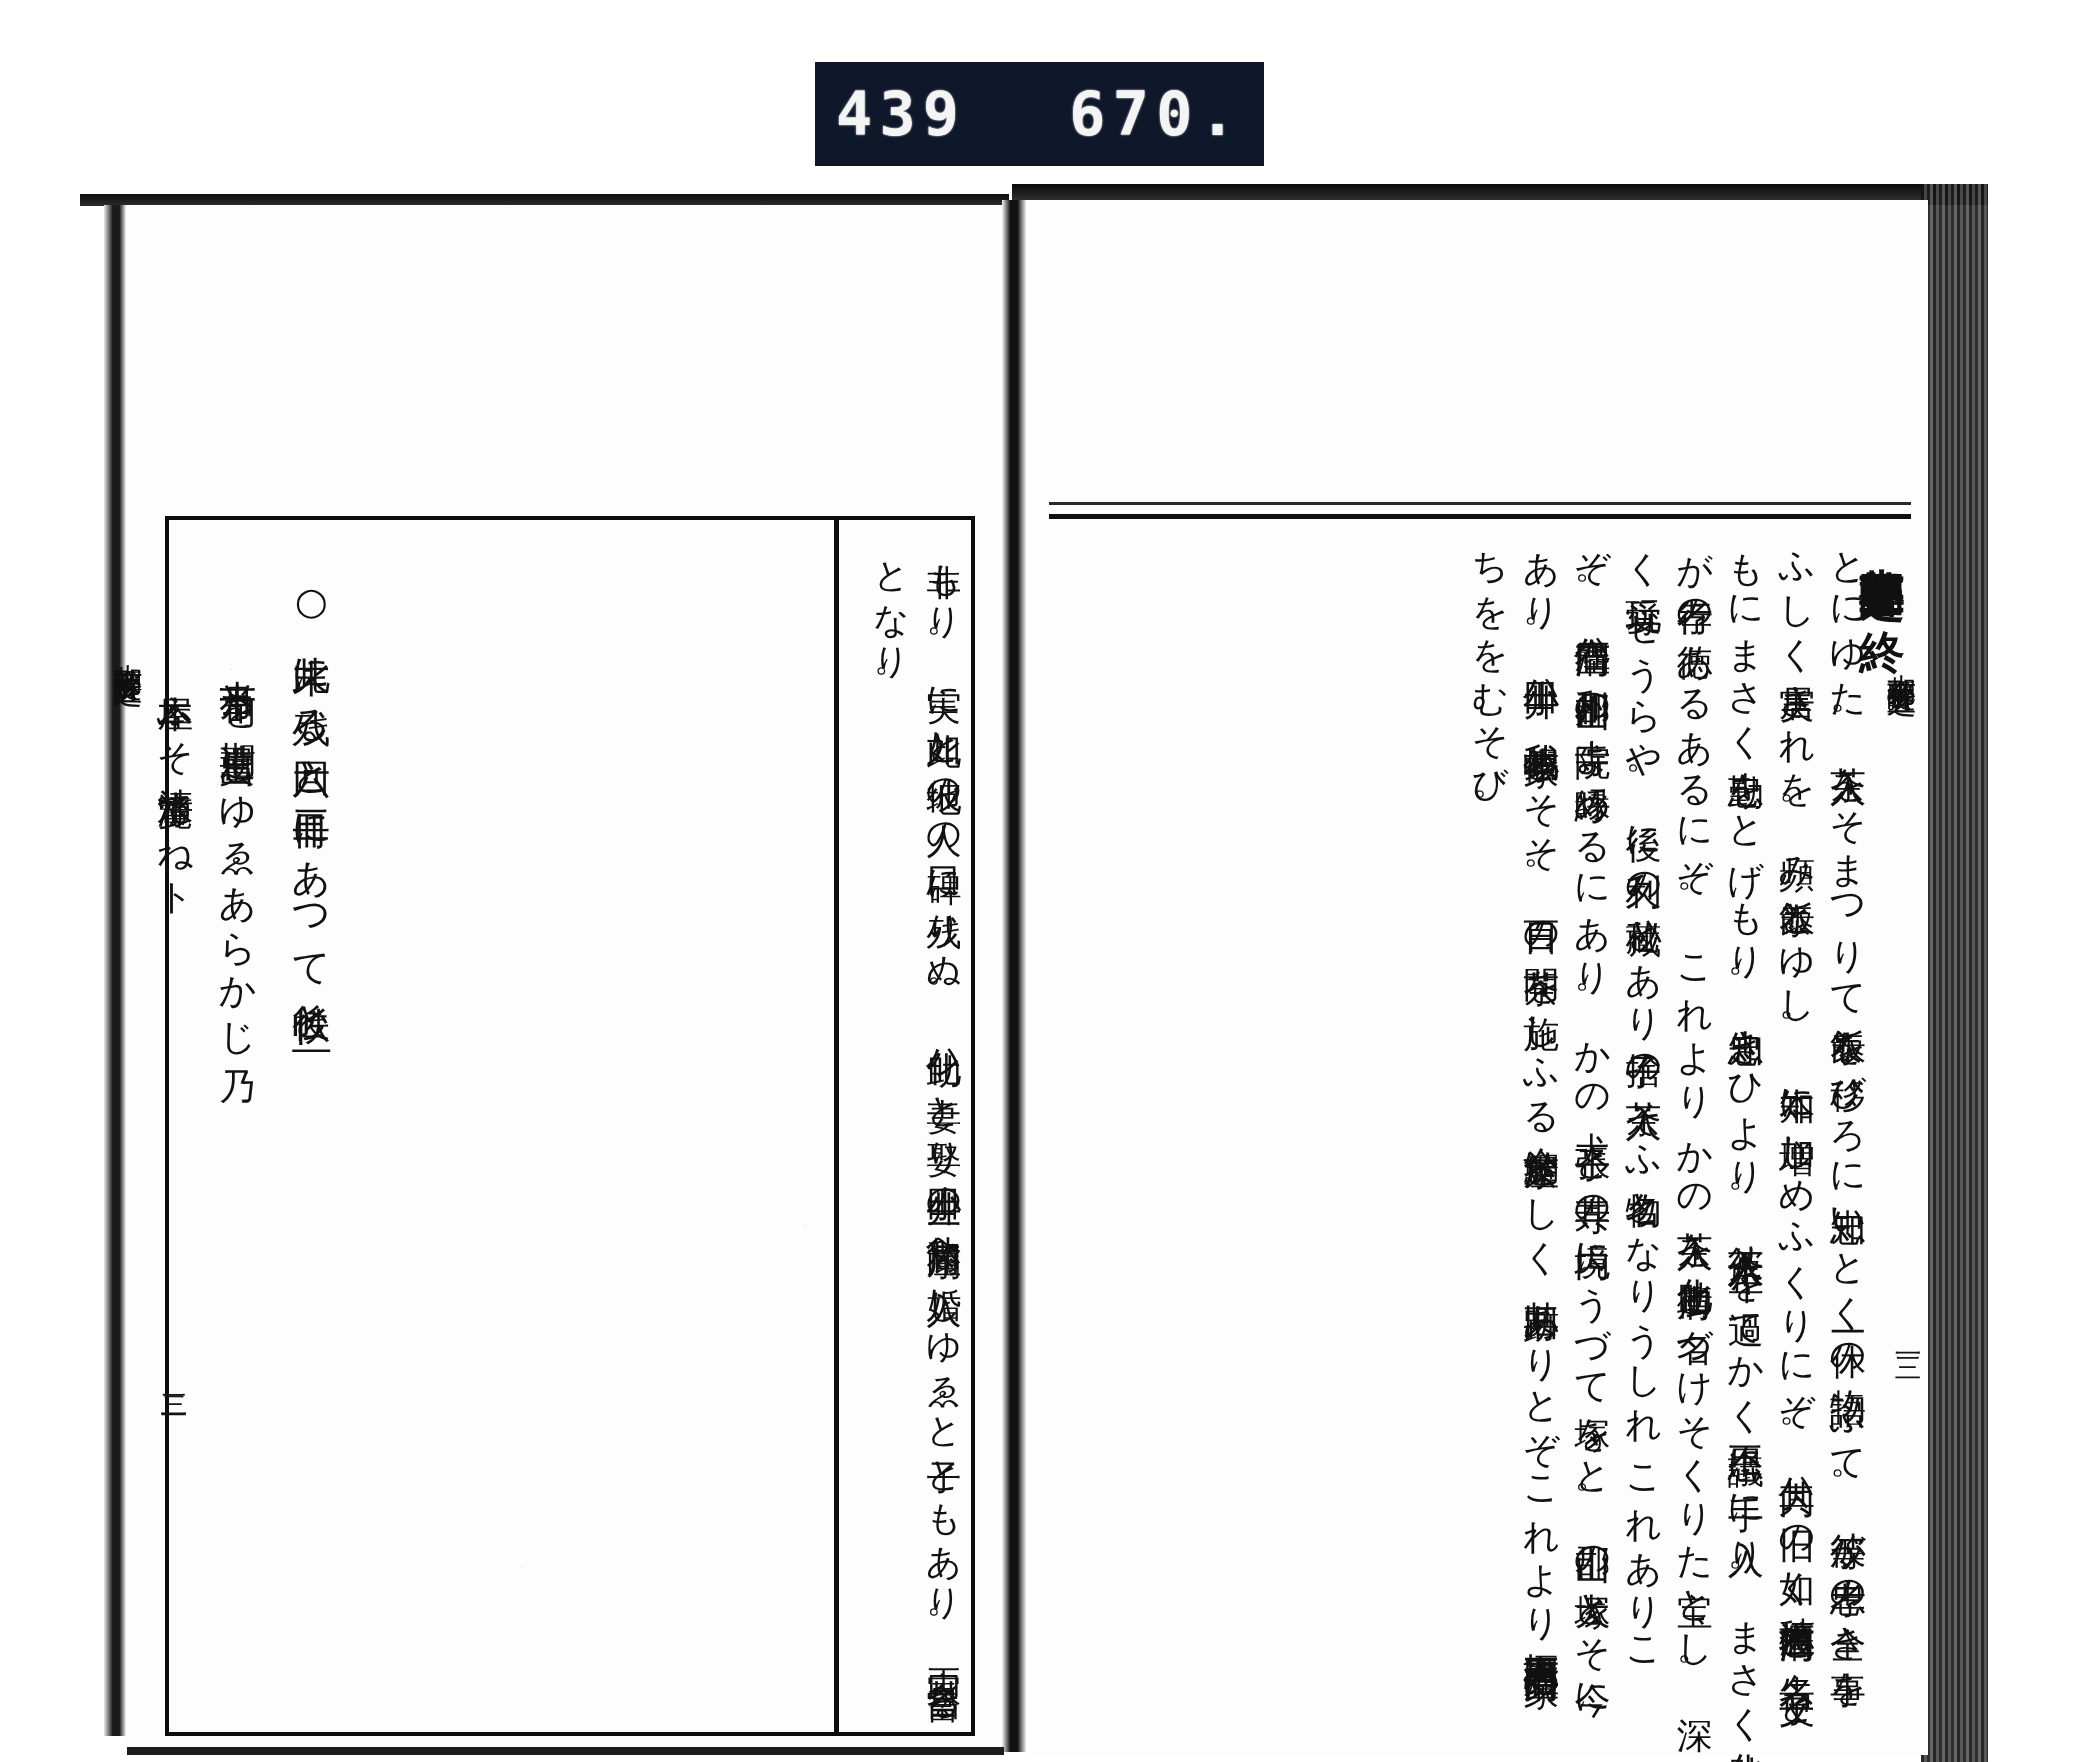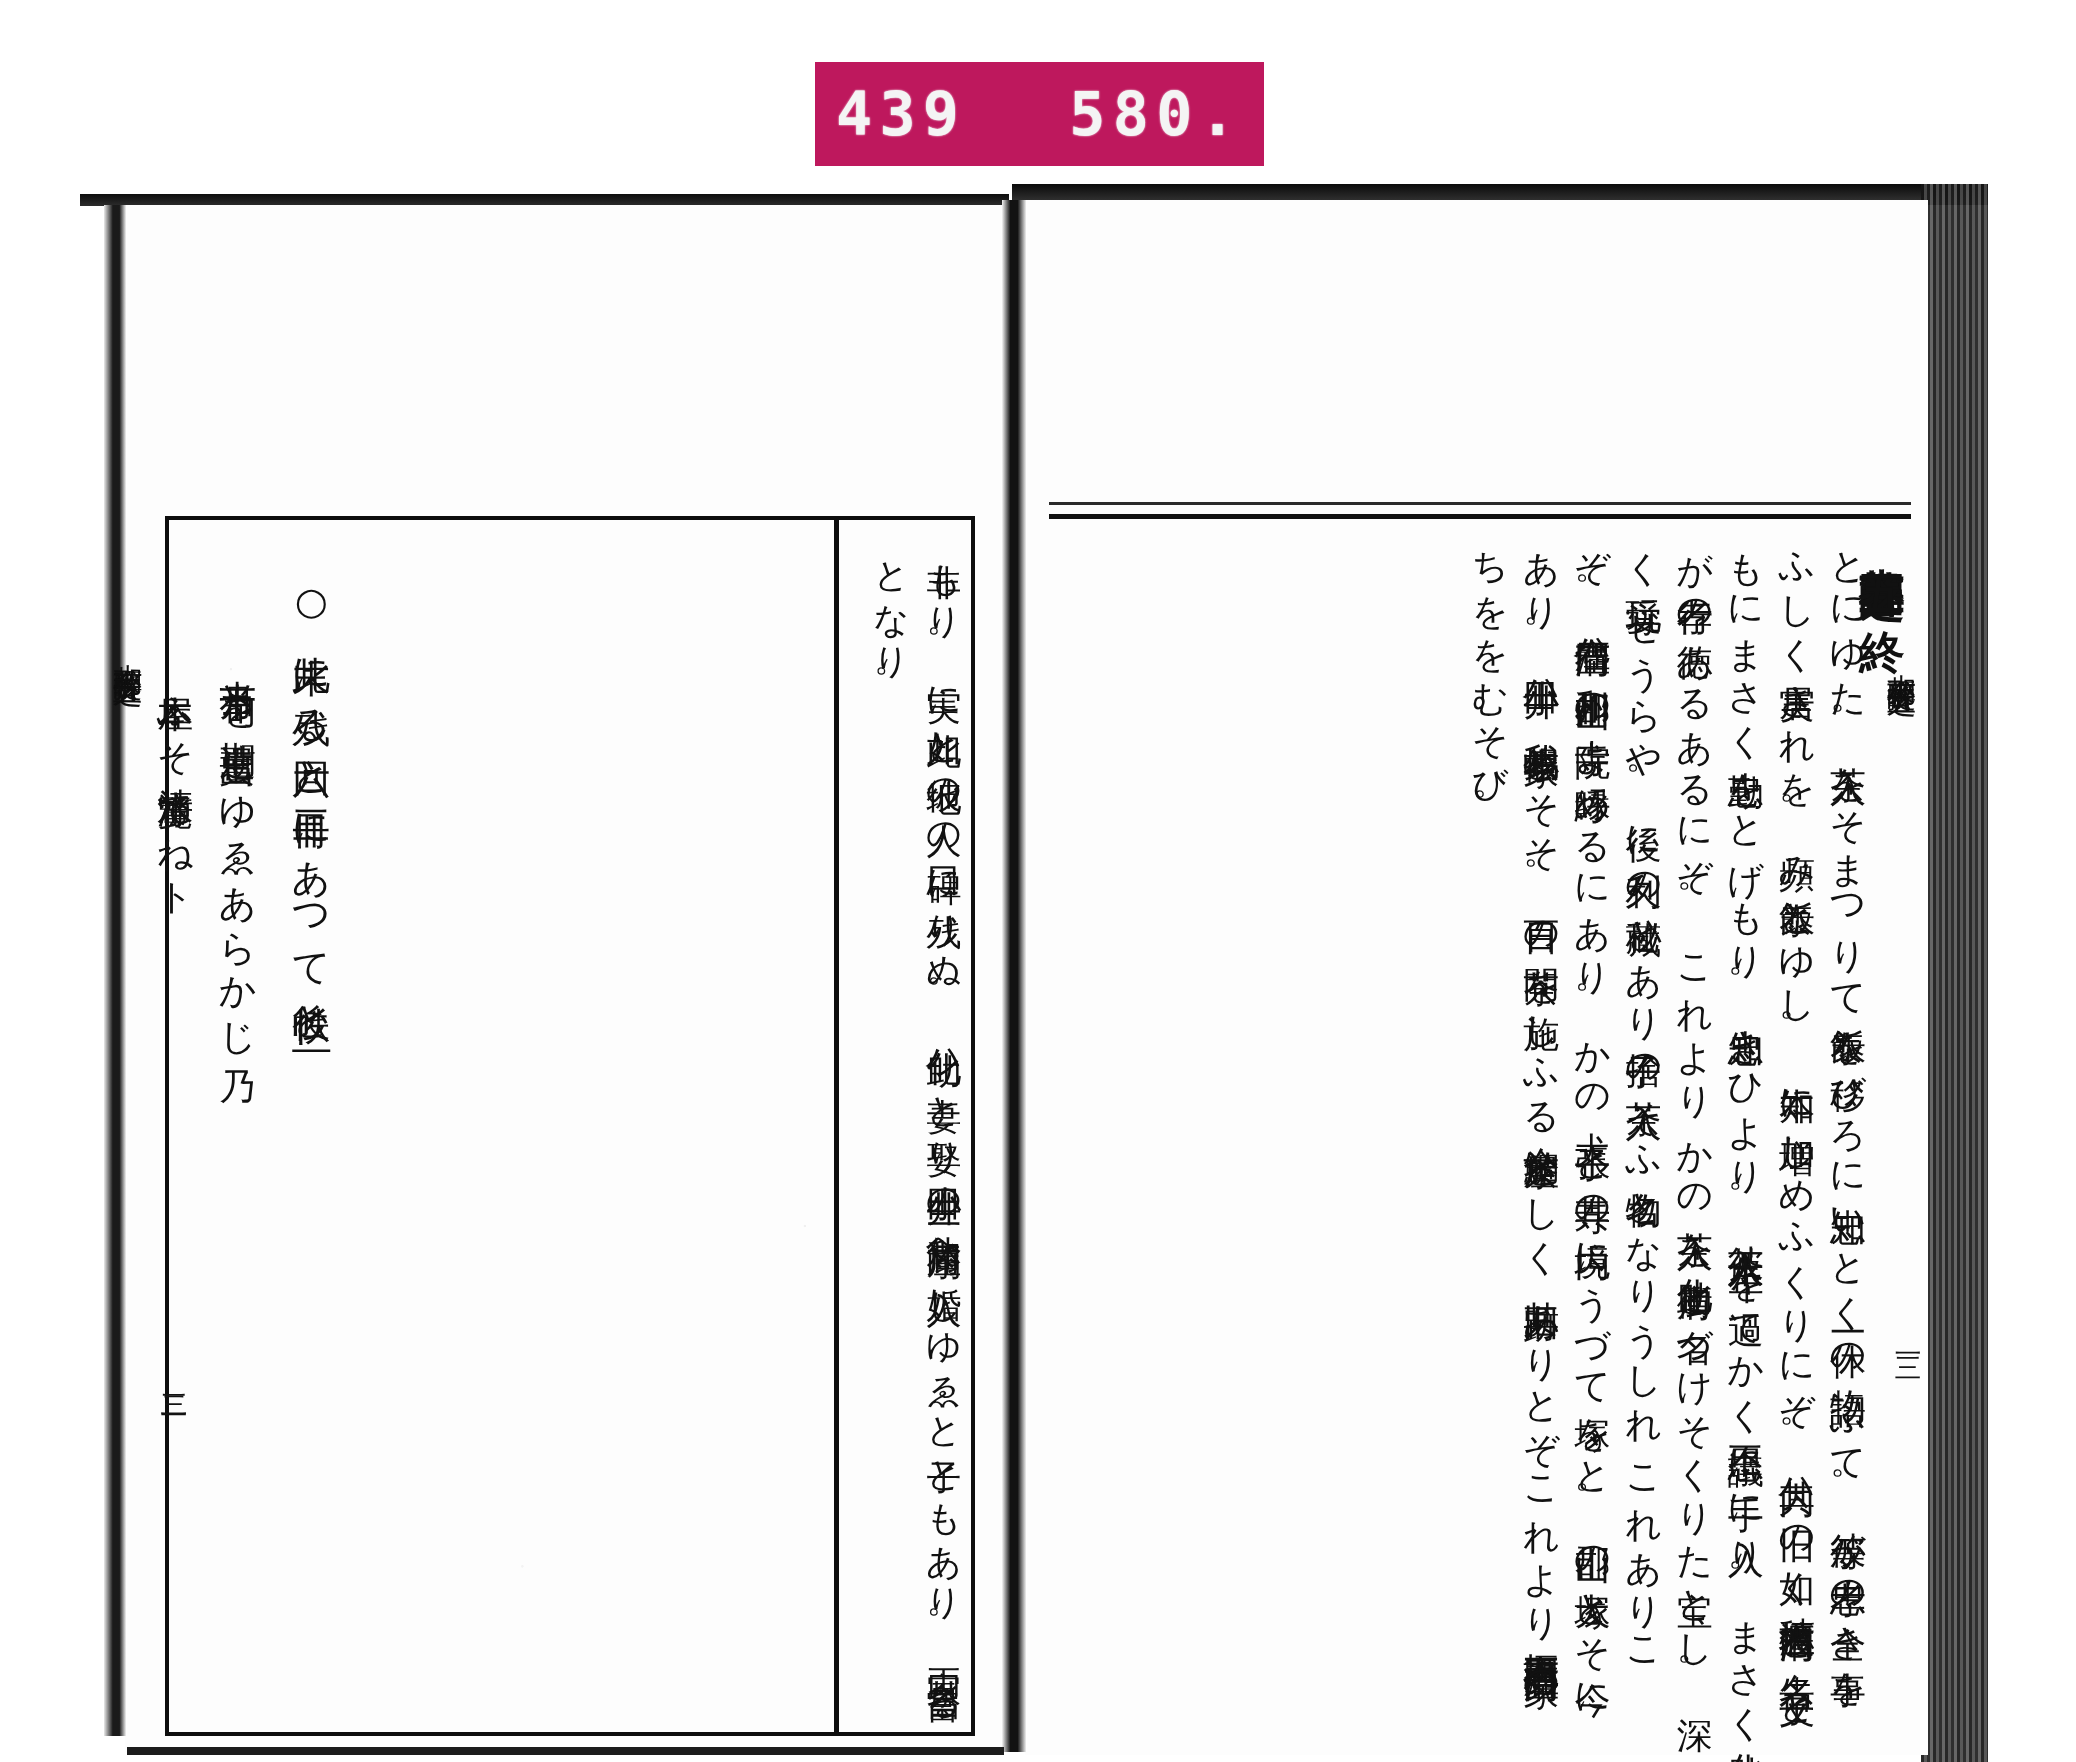--- a/index.html
+++ b/index.html
@@ -15,21 +15,21 @@
     font-family: "DejaVu Sans", sans-serif;
   }
 
   
   #frame-counter {
     position: absolute;
     left: 815px;
     top: 62px;
     width: 449px;
     height: 104px;
-    background: #be185d;
+    background: #0f172a;
     display: flex;
     align-items: center;
     justify-content: space-between;
     padding: 0 21px;
     box-sizing: border-box;
   }
   .counter-digits {
     color: #f4f4f4;
     font-family: "DejaVu Sans Mono", monospace;
     font-size: 60px;
@@ -231,21 +231,21 @@
       radial-gradient(circle at 12% 30%, rgba(0,0,0,.05) 0 1px, transparent 1.6px),
       radial-gradient(circle at 77% 66%, rgba(0,0,0,.05) 0 1px, transparent 1.6px),
       radial-gradient(circle at 45% 88%, rgba(0,0,0,.04) 0 1px, transparent 1.6px);
   }
 </style>
 </head>
 <body>
 
 <div id="frame-counter">
   <span class="counter-digits">439</span>
-  <span class="counter-digits">580.</span>
+  <span class="counter-digits">670.</span>
 </div>
 
 <div id="scan-area">
 
   <div class="film-edge" id="edge-top-left"></div>
   <div class="film-edge" id="edge-top-right"></div>
   <div class="film-edge" id="edge-right-band"></div>
 
   <div class="page-sheet" id="page-left-sheet"></div>
   <div class="page-sheet" id="page-right-sheet"></div>

